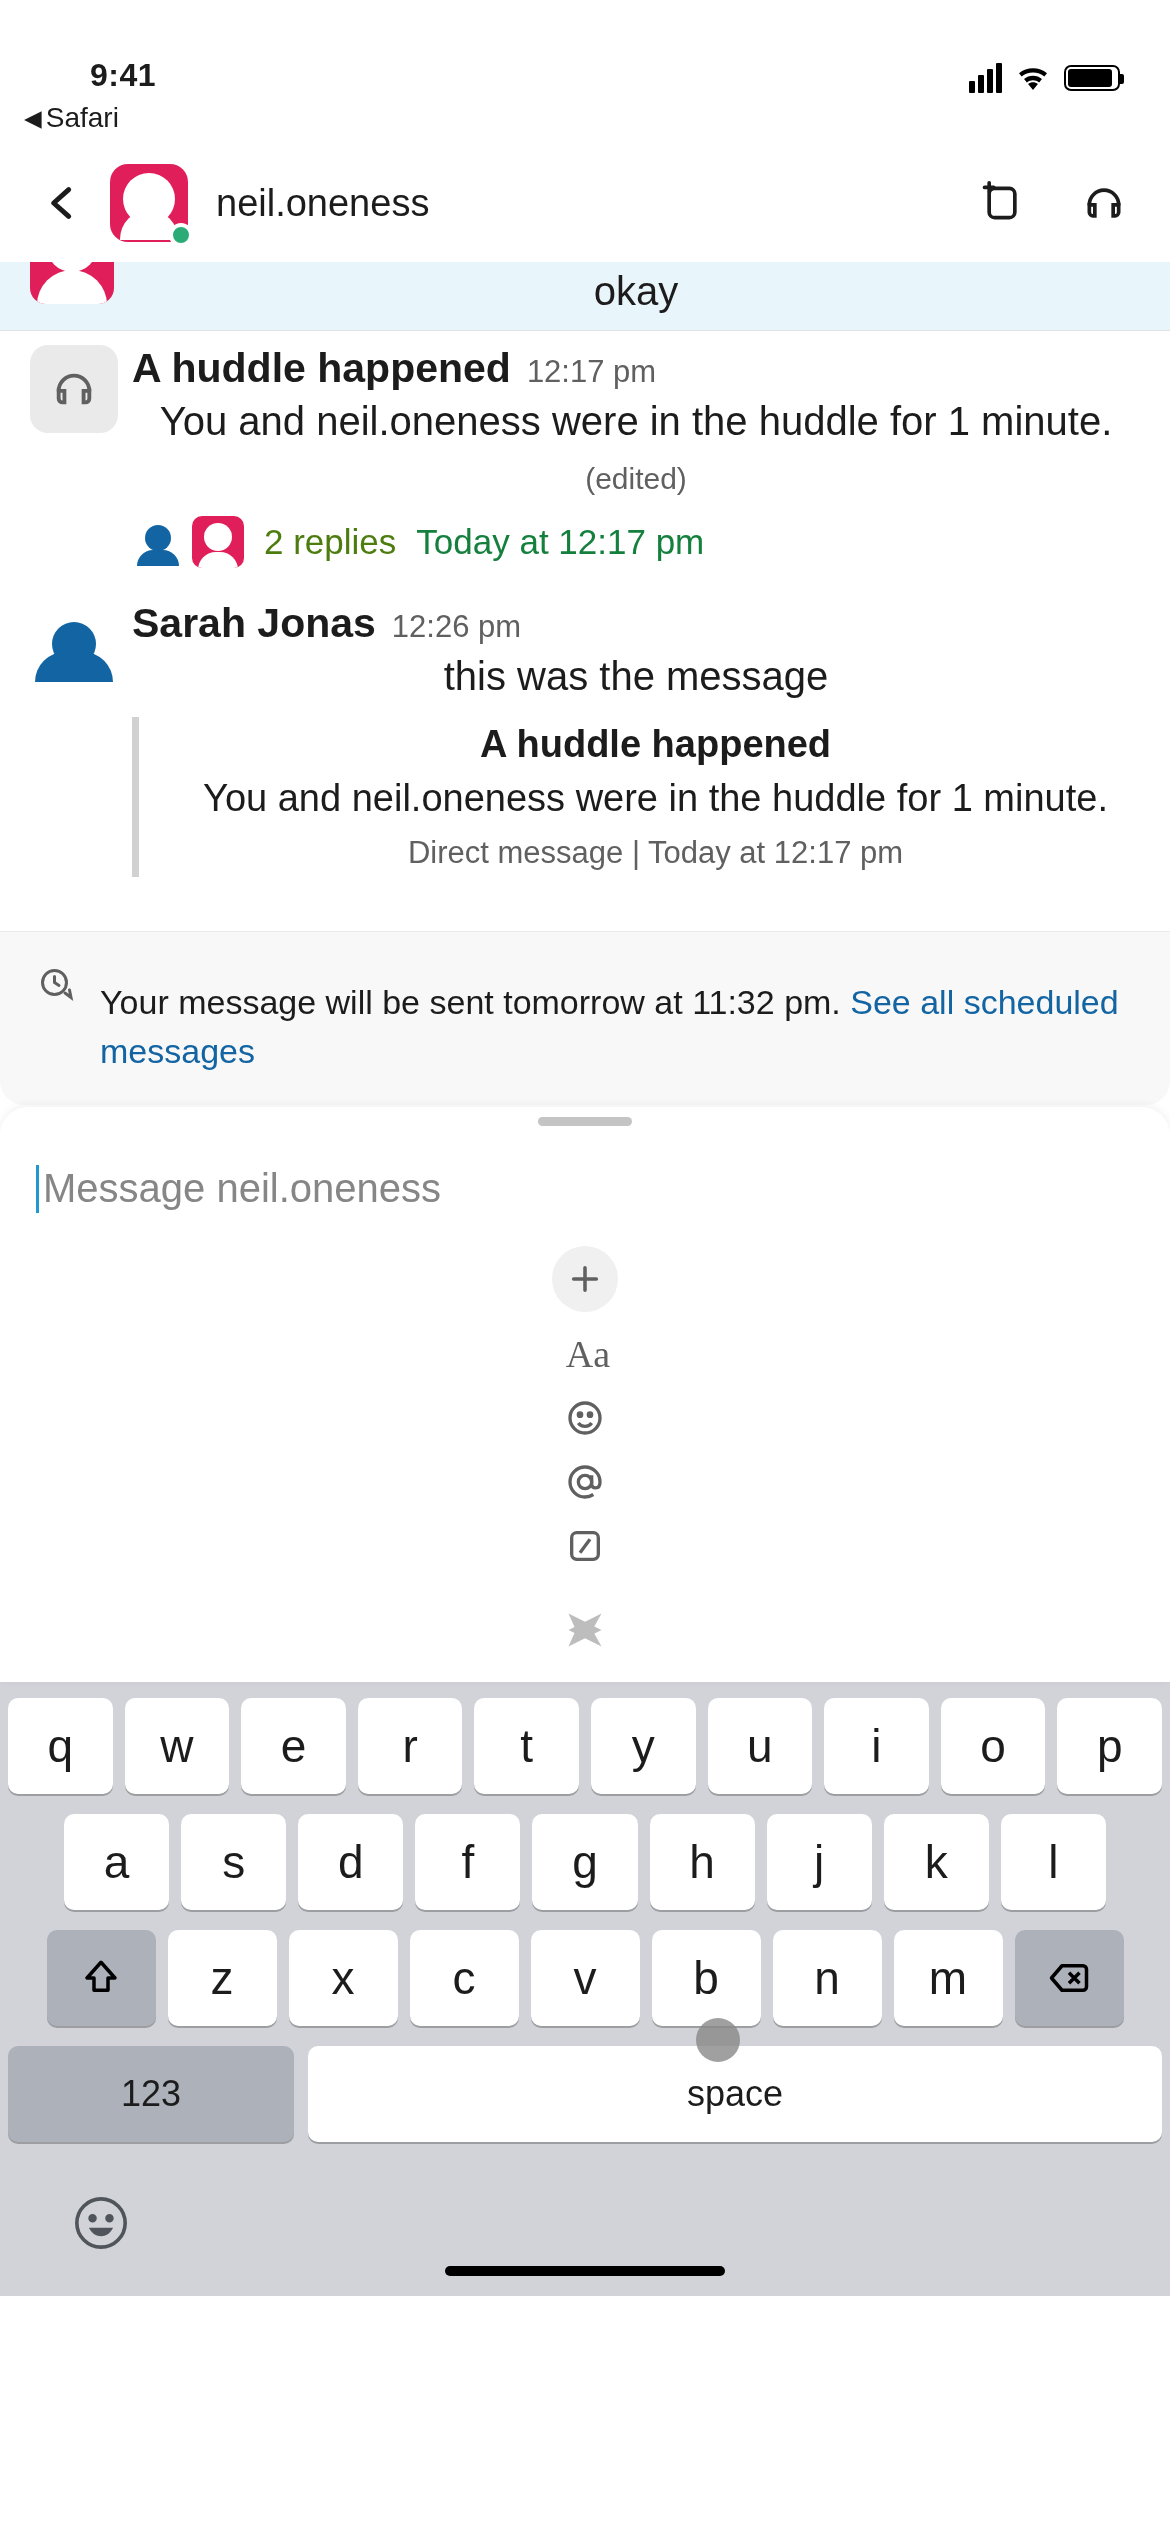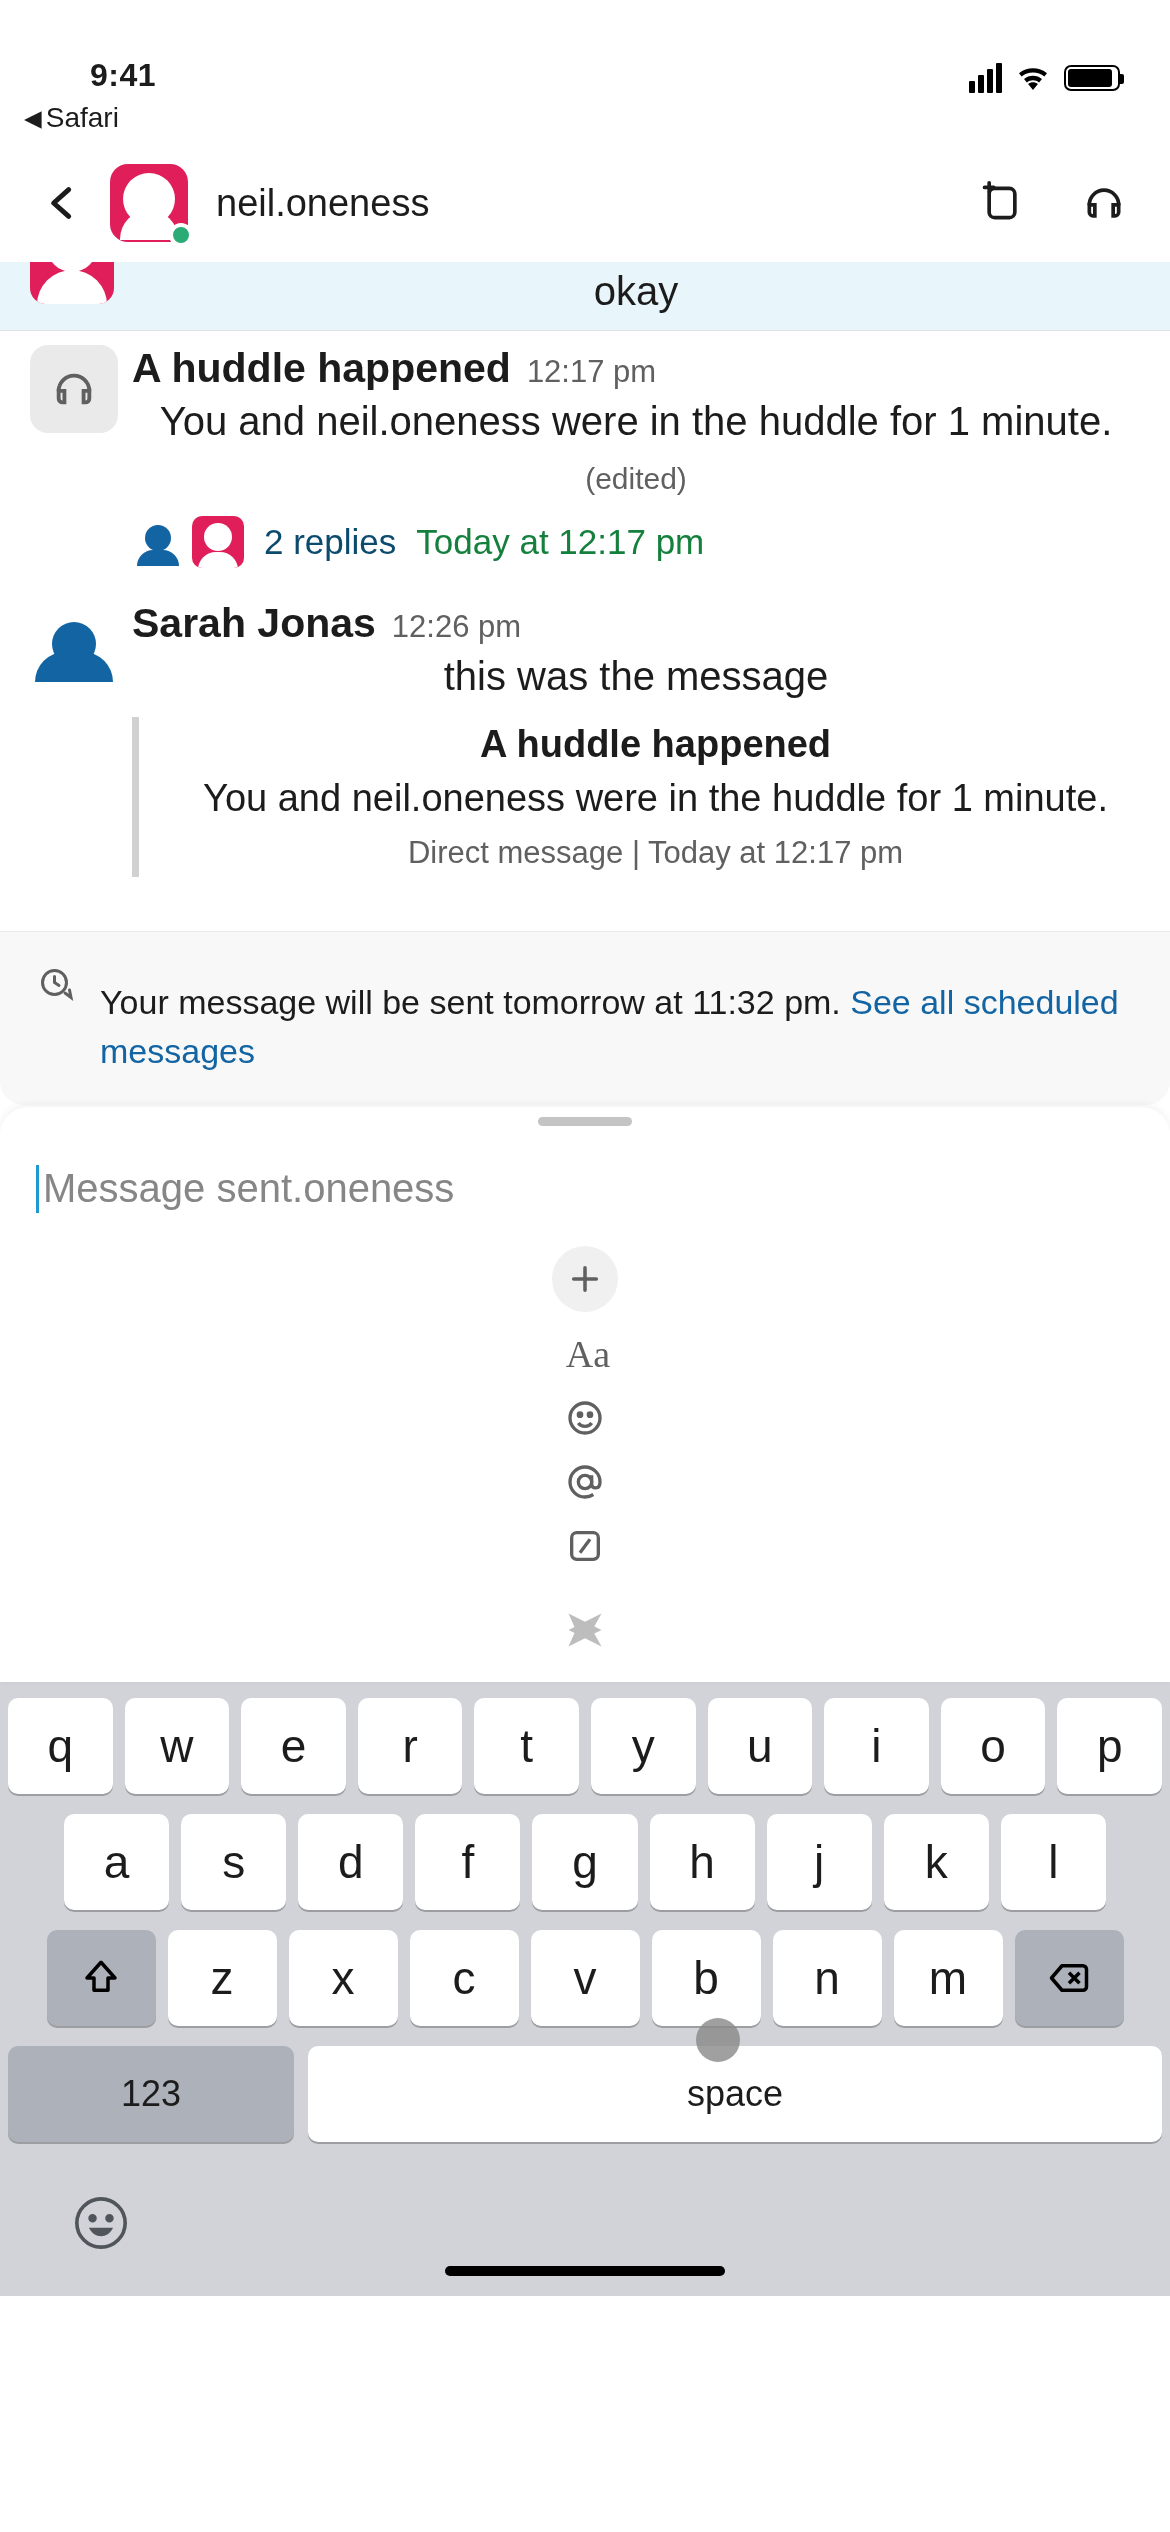--- a/index.html
+++ b/index.html
@@ -59,21 +59,21 @@
 .av-blue-simple .bust { position:absolute; bottom:6px; width:78px; height:30px; background:#1264a3; border-radius:40px 40px 0 0; }
 
 .thread-row { display:flex; align-items:center; gap:20px; margin-top:14px; }
 .thread-avs { display:flex; gap:8px; }
 .mini-av { width:52px; height:52px; border-radius:10px; position:relative; overflow:hidden; display:flex; align-items:center; justify-content:center; }
 .mini-av.blue .mh { width:26px; height:26px; background:#1264a3; border-radius:50%; position:relative; top:-4px; }
 .mini-av.blue .mb { position:absolute; bottom:2px; width:42px; height:16px; background:#1264a3; border-radius:22px 22px 0 0; }
 .mini-av.red { background:#e01e5a; }
 .mini-av.red .mh { width:28px; height:28px; background:#fff; border-radius:50%; position:relative; top:-5px; }
 .mini-av.red .mb { position:absolute; bottom:-2px; width:40px; height:18px; background:#fff; border-radius:22px 22px 0 0; }
-.replies-link { color:#0c4a6e; font-size:35px; font-weight:500; }
+.replies-link { color:#4d7c0f; font-size:35px; font-weight:500; }
 .replies-ts { color:#15803d; font-size:35px; }
 
 .quoted { border-left:7px solid #d1d1d1; padding:6px 0 6px 32px; margin-top:14px; margin-bottom:6px; }
 .quoted .qtitle { font-size:38px; font-weight:800; margin-bottom:6px; }
 .quoted .qbody { font-size:38px; line-height:1.4; }
 .quoted .qmeta { color:#616061; font-size:31px; margin-top:10px; }
 
 
 .banner { background:#f8f8f8; border-top:1px solid #eaeaea; padding:28px 38px; display:flex; gap:26px; align-items:flex-start; border-radius:0 0 24px 24px; margin-top:30px;}
 .banner-icon { flex-shrink:0; padding-top:6px; }
@@ -254,21 +254,21 @@
   </div>
   <div class="banner-text">
     <span>Your message will be sent tomorrow at 11:32 pm. </span><a href="#">See all scheduled messages</a>
   </div>
 </div>
 
 <div class="composer-wrap">
   <div class="drag-handle"></div>
   <div class="input-row">
     <span class="cursor"></span>
-    <span class="placeholder">Message sent.oneness</span>
+    <span class="placeholder">Message neil.oneness</span>
   </div>
   <div class="tool-row">
     <div class="plus-btn">
       <svg viewBox="0 0 24 24" fill="none" stroke-width="2.5" stroke="#616061" stroke-linecap="round">
           <path d="M12 4v16M4 12h16"></path>
         </svg>
     </div>
     <div class="tool-ic aa">Aa</div>
     <div class="tool-ic">
       <svg viewBox="0 0 24 24" fill="none" stroke="#616061" stroke-width="2">

